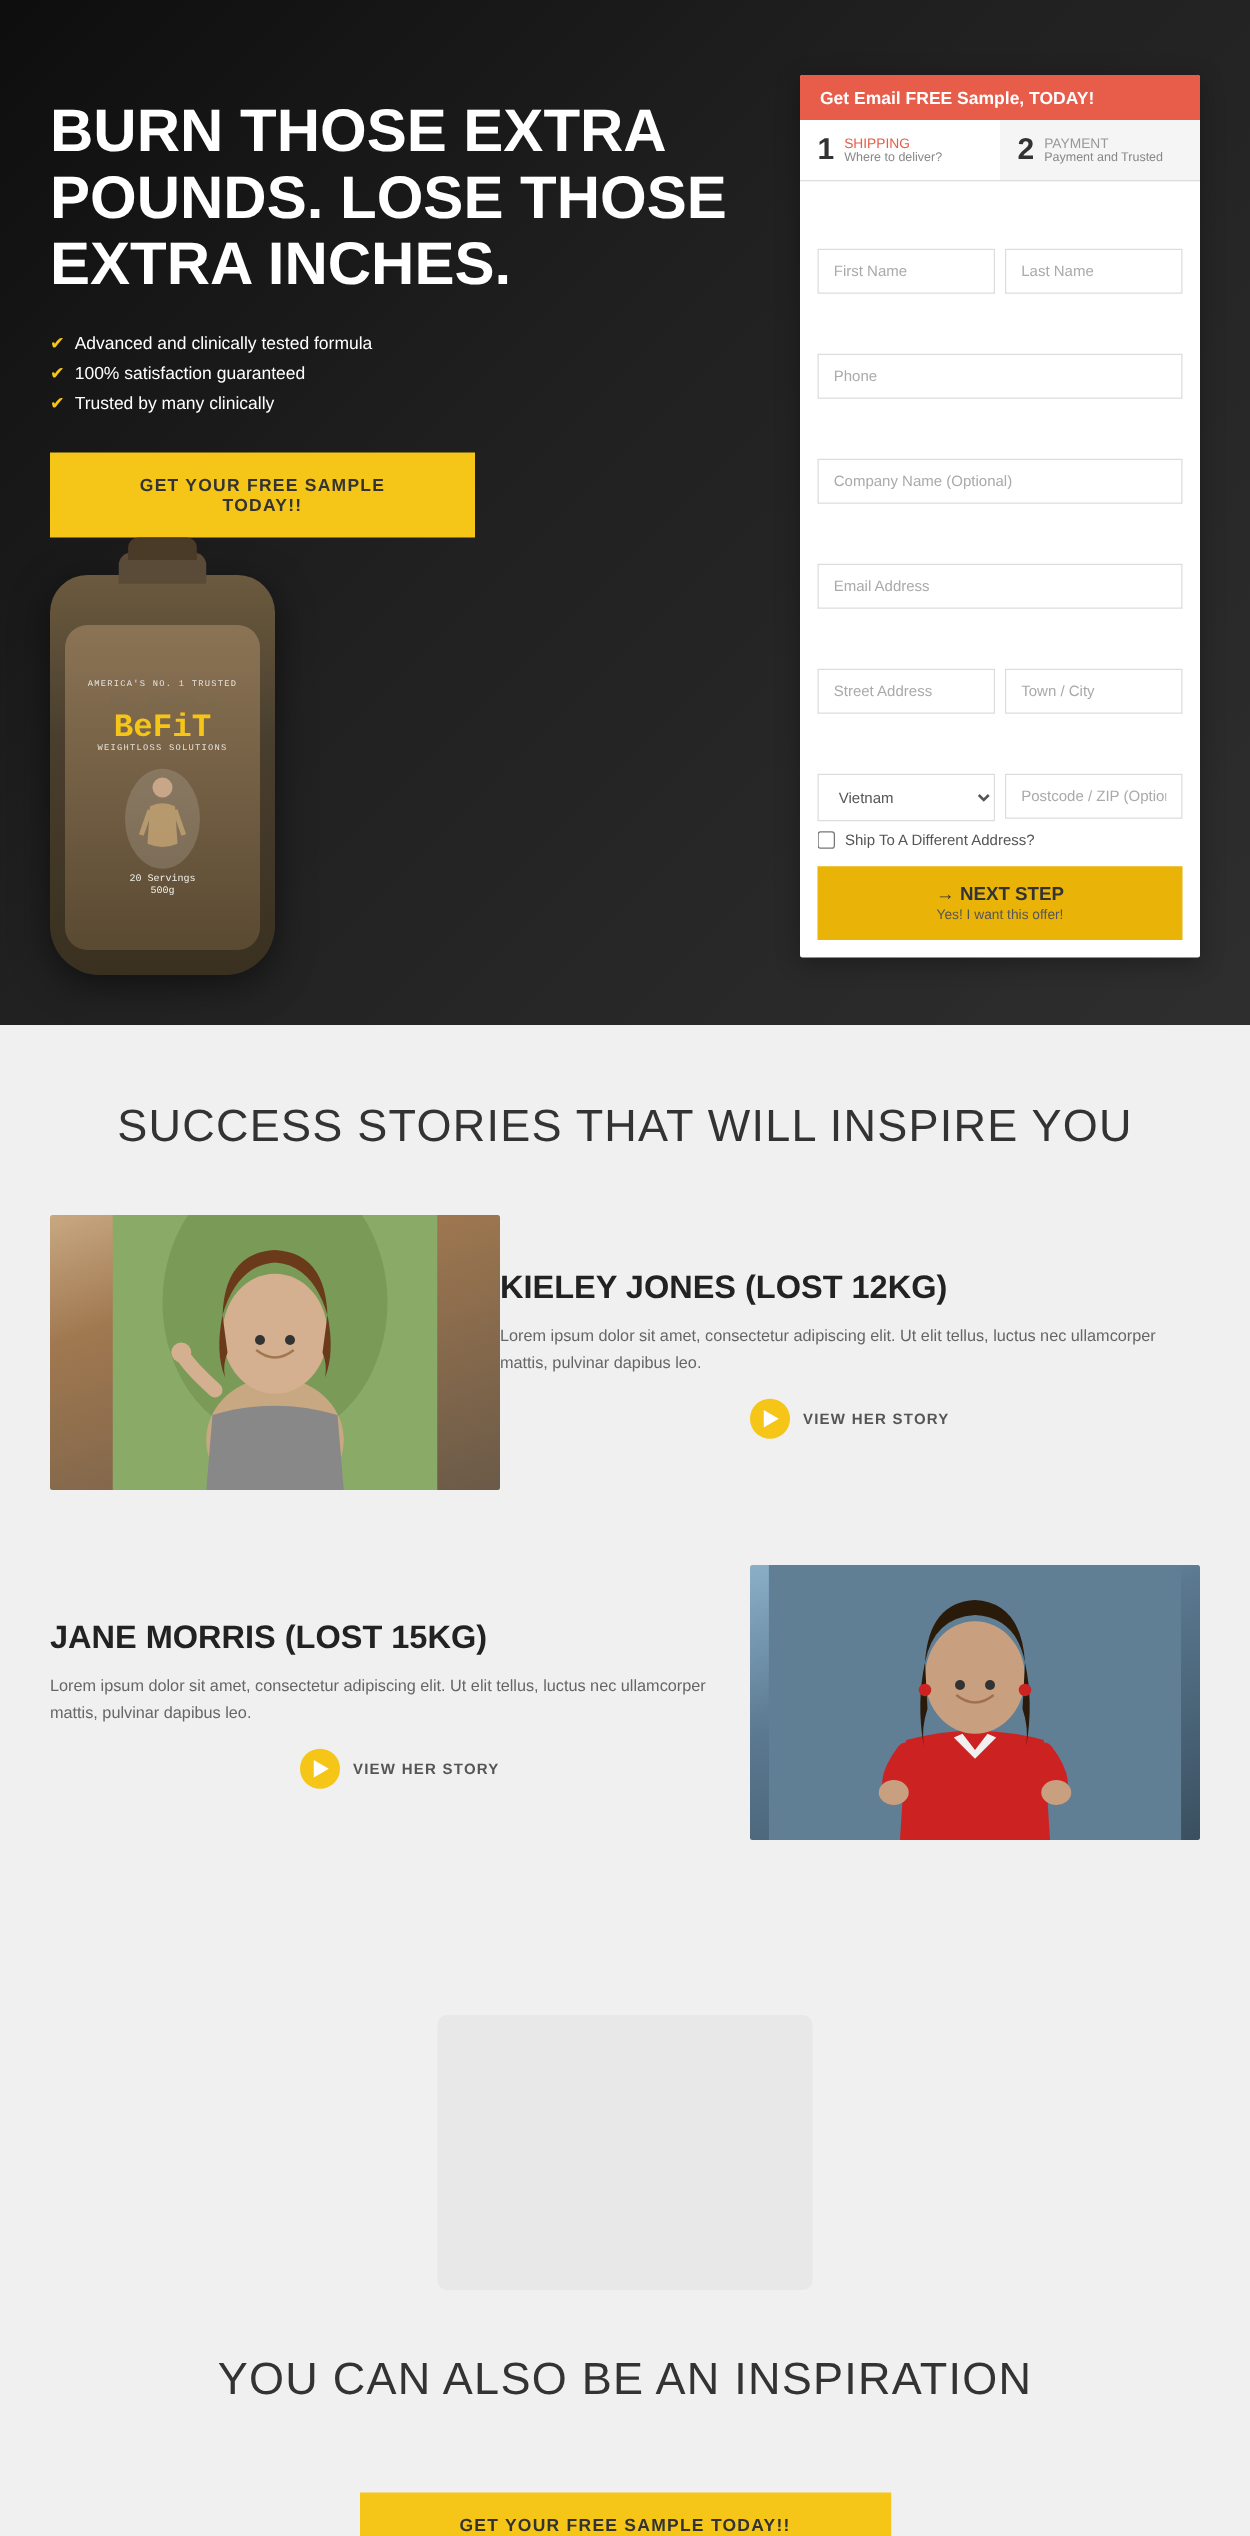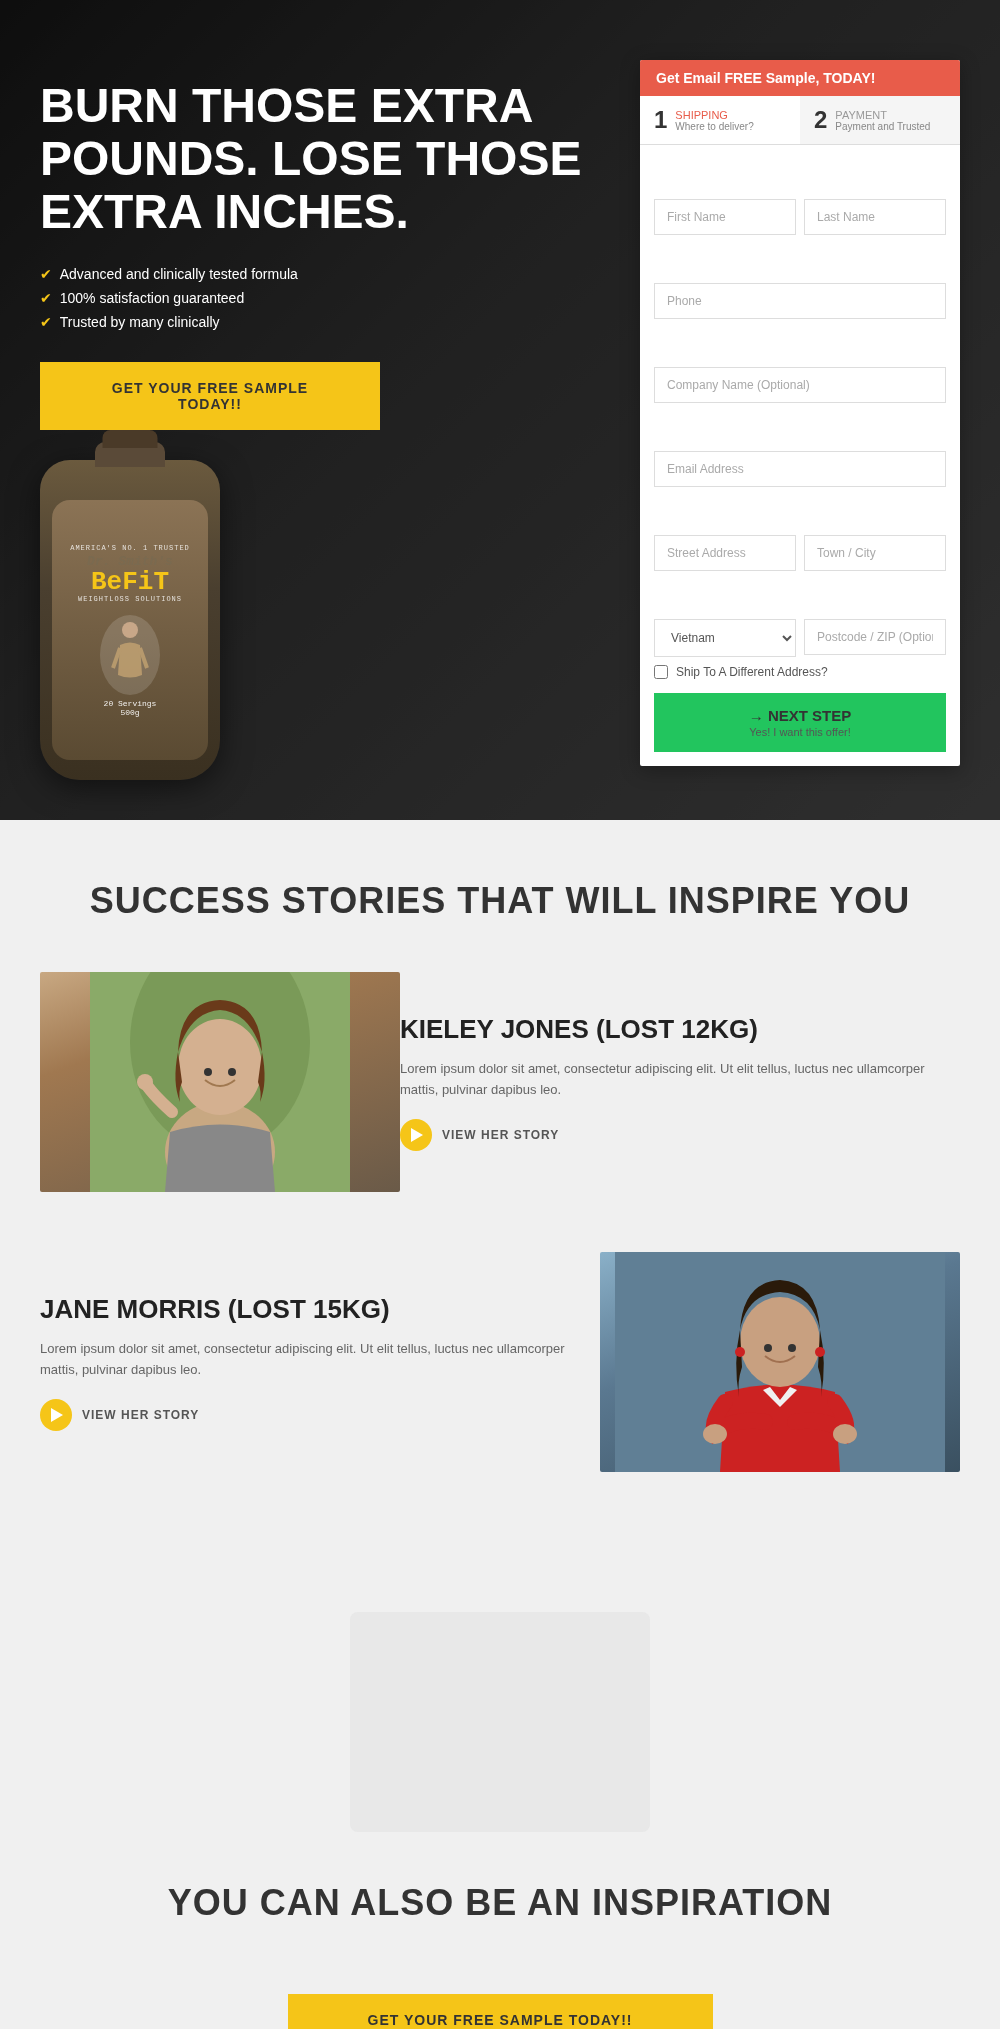--- a/index.html
+++ b/index.html
@@ -236,21 +236,21 @@
     .checkbox-row {
       display: flex;
       align-items: center;
       gap: 8px;
       margin-bottom: 14px;
       margin-top: 4px;
     }
     .checkbox-row input[type=checkbox] { width: 14px; height: 14px; }
     .checkbox-label { font-size: 12px; color: #555; }
     .submit-btn {
-      background: #22c55e;
+      background: #eab308;
       color: #333;
       border: none;
       width: 100%;
       padding: 14px;
       cursor: pointer;
       text-align: center;
     }
     .submit-btn-text {
       font-size: 15px;
       font-weight: 700;
@@ -265,21 +265,21 @@
     }
 
     
     .success-section {
       background: #f0f0f0;
       padding: 60px 40px;
       text-align: center;
     }
     .section-title {
       font-size: 36px;
-      font-weight: 700;
+      font-weight: 400;
       text-transform: uppercase;
       color: #333;
       margin-bottom: 50px;
       letter-spacing: 1px;
     }
 
     .story-row {
       display: flex;
       align-items: center;
       margin-bottom: 60px;
@@ -324,20 +324,21 @@
       font-size: 13px;
       color: #666;
       line-height: 1.6;
       margin-bottom: 18px;
     }
     .story-link {
       display: flex;
       align-items: center;
       gap: 10px;
       cursor: pointer;
+      justify-content: center;
     }
     .play-btn {
       width: 32px;
       height: 32px;
       border-radius: 50%;
       background: #f5c518;
       display: flex;
       align-items: center;
       justify-content: center;
       flex-shrink: 0;

